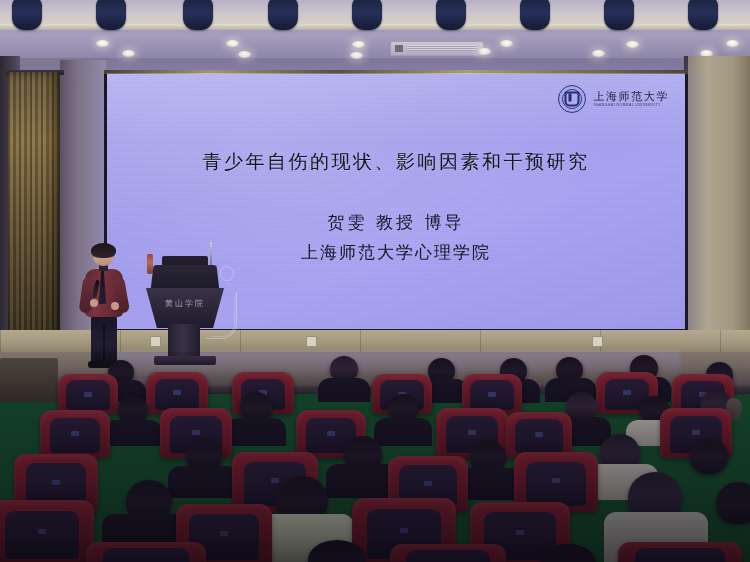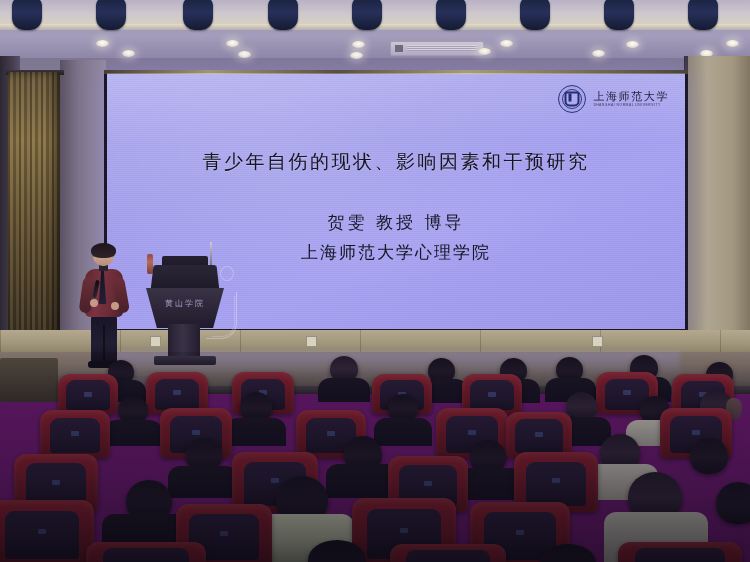--- a/index.html
+++ b/index.html
@@ -1,20 +1,20 @@
 <!DOCTYPE html>
 <html><head>
 <meta charset="utf-8">
 <style>
   html,body{margin:0;padding:0;background:#000;}
   body{font-family:"Liberation Sans",sans-serif;}
 
   #stage-photo{
     position:relative;width:750px;height:562px;overflow:hidden;
-    background:#701a75;
+    background:#14532d;
   }
 
   
   .ceiling{
     position:absolute;left:0;top:0;width:750px;height:58px;
     background:linear-gradient(180deg,#8d86a6 0%,#9d96b4 34%,#a49dbb 62%,#8e87a7 100%);
   }
   .ceiling-soffit{
     position:absolute;left:0;top:0;width:750px;height:26px;
     background:linear-gradient(180deg,#b9b2c6 0%,#cfc8cd 55%,#d8d2c2 100%);

